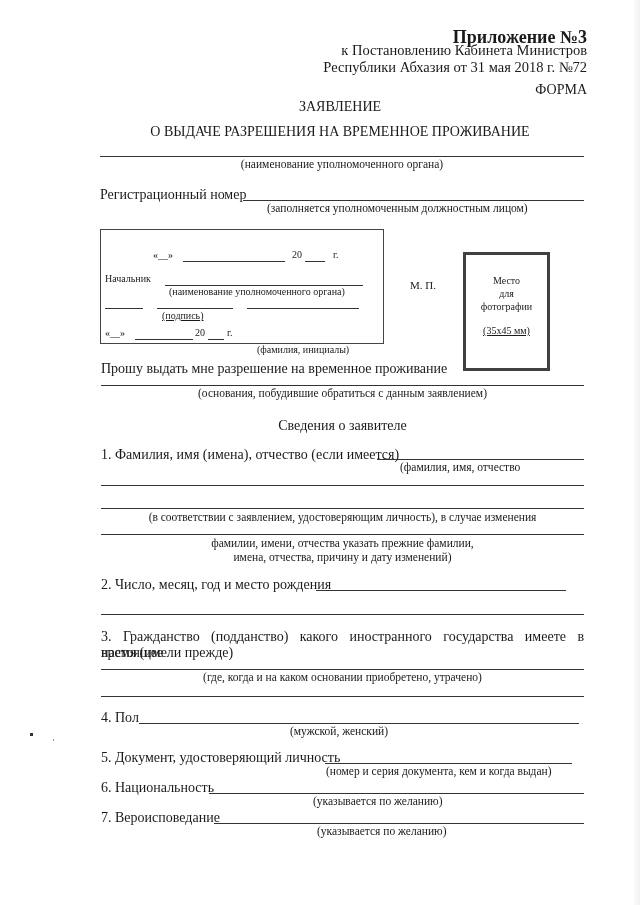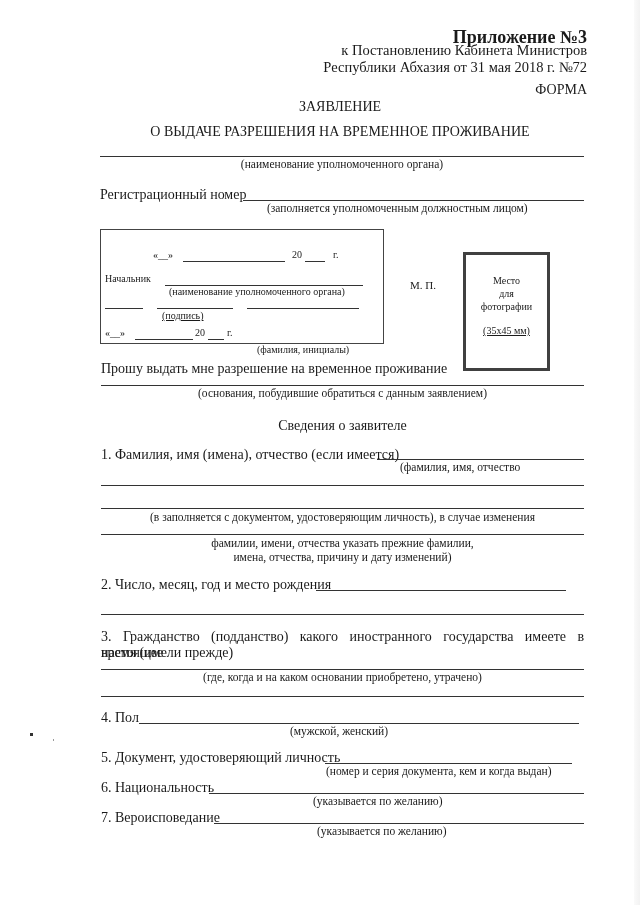--- a/index.html
+++ b/index.html
@@ -70,21 +70,21 @@
 <div class="line" style="left:101px; width:483px; top:385px;"></div>
 <div class="abs t11 center" style="left:101px; width:483px; top:387px;">(основания, побудившие обратиться с данным заявлением)</div>
 
 <div class="abs t12 center" style="left:101px; width:483px; top:418px;">Сведения о заявителе</div>
 
 <div class="abs t12" style="left:101px; top:447px;">1. Фамилия, имя (имена), отчество (если имеется)</div>
 <div class="line" style="left:377px; width:207px; top:459px;"></div>
 <div class="abs t11" style="left:400px; top:461px;">(фамилия, имя, отчество</div>
 <div class="line" style="left:101px; width:483px; top:485px;"></div>
 <div class="line" style="left:101px; width:483px; top:508px;"></div>
-<div class="abs t11 center" style="left:101px; width:483px; top:511px;">(в заполняется с документом, удостоверяющим личность), в случае изменения</div>
+<div class="abs t11 center" style="left:101px; width:483px; top:511px;">(в соответствии с заявлением, удостоверяющим личность), в случае изменения</div>
 <div class="line" style="left:101px; width:483px; top:534px;"></div>
 <div class="abs t11 center" style="left:101px; width:483px; top:537px;">фамилии, имени, отчества  указать прежние фамилии,</div>
 <div class="abs t11 center" style="left:101px; width:483px; top:551px;">имена, отчества, причину и дату изменений)</div>
 
 <div class="abs t12" style="left:101px; top:577px;">2. Число, месяц, год и место рождения</div>
 <div class="line" style="left:316px; width:250px; top:590px;"></div>
 <div class="line" style="left:101px; width:483px; top:614px;"></div>
 
 <div class="abs t12" style="left:101px; top:629px; width:483px; text-align:justify; white-space:normal;">3. Гражданство (подданство) какого иностранного государства имеете в настоящее</div>
 <div class="abs t12" style="left:101px; top:645px;">время (имели прежде)</div>

